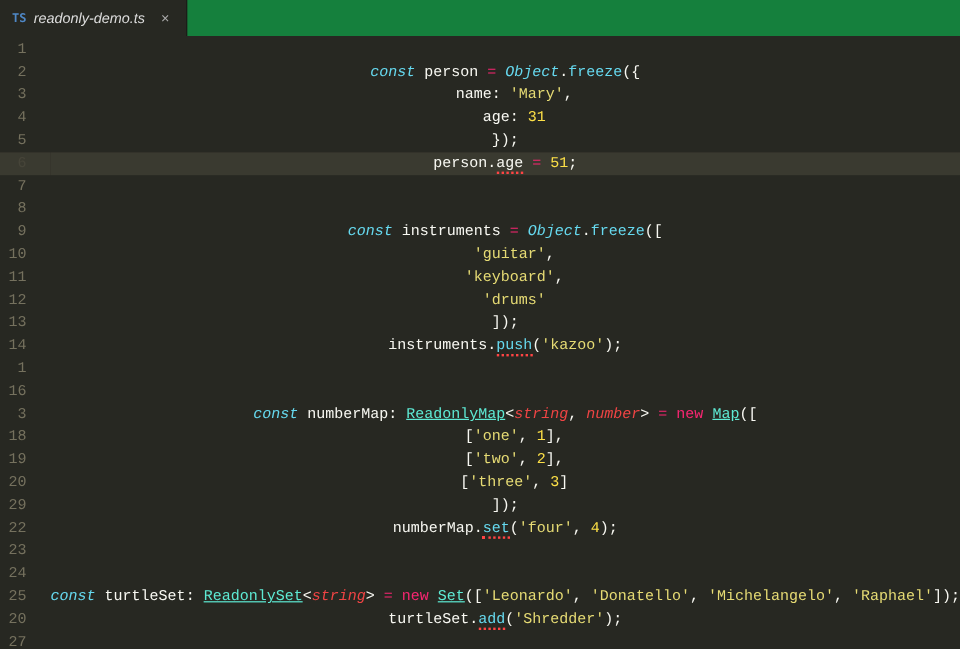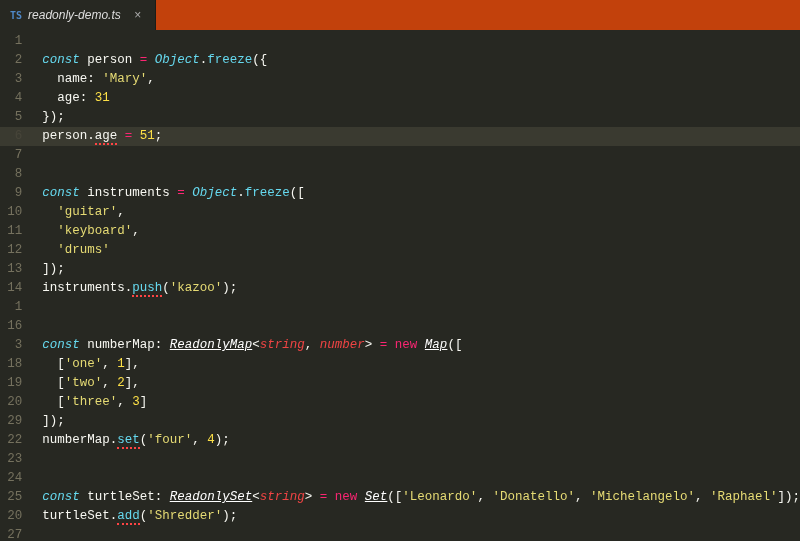--- a/index.html
+++ b/index.html
@@ -7,21 +7,21 @@
       width: 800px;
       height: 541px;
       background: #272822;
       font-family: Menlo, Monaco, 'Courier New', monospace;
       font-size: 12.5px;
       overflow: hidden;
       color: #f8f8f2;
     }
     .tabbar {
       height: 30px;
-      background: #c2410c;
+      background: #15803d;
       display: flex;
       align-items: stretch;
     }
     .tab {
       display: flex;
       align-items: center;
       gap: 6px;
       padding: 0 10px;
       background: #272822;
       border-right: 1px solid #1b1c18;
@@ -64,20 +64,21 @@
     .gutter-line { height: 19px; }
     .code {
       flex: 1;
       padding: 2px 0 0 10px;
       line-height: 19px;
       white-space: pre;
     }
     .code-line {
       height: 19px;
       position: relative;
+      text-align: center;
     }
     .code-line.active {
       background: rgba(62,61,50,0.85);
     }
     .code-line.active::before {
       content: "";
       position: absolute;
       left: -52px;
       top: 0;
       bottom: 0;
@@ -86,21 +87,21 @@
     }
     
     .tk-kw      { color: #66d9ef; font-style: italic; }
     .tk-var     { color: #f8f8f2; }
     .tk-op      { color: #f92672; }
     .tk-punct   { color: #f8f8f2; }
     .tk-type    { color: #66d9ef; font-style: italic; }
     .tk-fn      { color: #66d9ef; }
     .tk-str     { color: #e6db74; }
     .tk-num     { color: #fde047; }
-    .tk-typeref { color: #ffffff; font-style: italic; text-decoration: underline; }
+    .tk-typeref { color: #5eead4; text-decoration: underline; }
     .tk-obj     { color: #ef4444; font-style: italic; }
     .err-prop   { border-bottom: 2px dotted #f44; }
     .err-fn     { border-bottom: 2px dotted #f44; }
   </style>
 </head>
 <body>
 
 <div class="tabbar">
   <div class="tab">
     <span class="tab-icon">TS</span>

